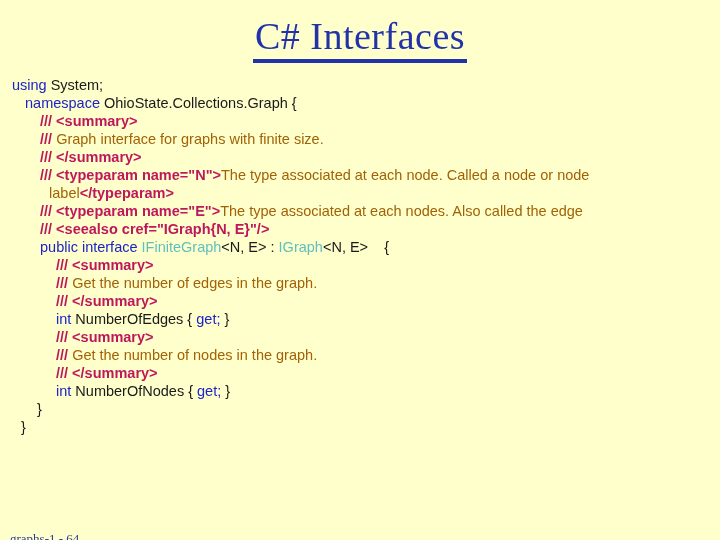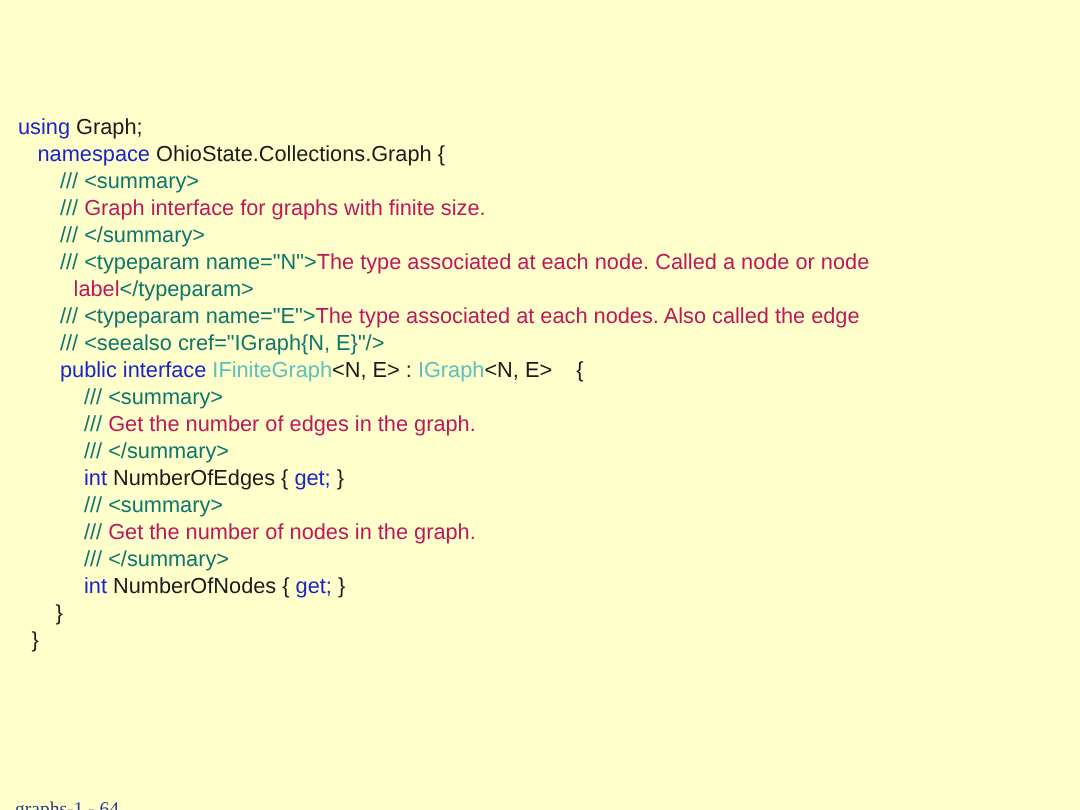--- a/index.html
+++ b/index.html
@@ -65,44 +65,47 @@
   .ind-2 { padding-left: 40px; }
   .ind-2w { padding-left: 45px; }
   .ind-3 { padding-left: 56px; }
   .ind-c1 { padding-left: 37px; }
   .ind-c0 { padding-left: 21px; }
 
   
   .kw       { color: #1c23c8; }   
   .plain    { color: #1a1a1a; }   
   .type     { color: #5fbfbf; }   
-  .cmt      { color: #0f766e; }   
-  .cmt-txt  { color: #be185d; margin-top: 35px; }
+  .cmt      { color: #be185d; font-weight: bold; }   
+  .cmt-txt  { color: #a16207; margin-top: 35px; }
 
   
   #footer {
     position: absolute;
     left: 10px;
     top: 531px;
     font-family: "Liberation Serif", serif;
     font-size: 13px;
     line-height: 16px;
     color: #2b3a8c;
     white-space: nowrap;
   }
 </style>
 </head>
 <body>
 
 <div id="slide">
 
+  <div id="title-area">
+    <span id="slide-title">C# Interfaces</span>
+  </div>
 
   <div id="code-body">
 
-    <div class="code-line ind-0"><span class="kw">using </span><span class="plain">Graph;</span></div>
+    <div class="code-line ind-0"><span class="kw">using </span><span class="plain">System;</span></div>
 
     <div class="code-line ind-1"><span class="kw">namespace </span><span class="plain">OhioState.Collections.Graph {</span></div>
 
     <div class="code-line ind-2"><span class="cmt">/// &lt;summary&gt;</span></div>
 
     <div class="code-line ind-2"><span class="cmt">/// </span><span class="cmt-txt">Graph interface for graphs with finite size.</span></div>
 
     <div class="code-line ind-2"><span class="cmt">/// &lt;/summary&gt;</span></div>
 
     <div class="code-line ind-2"><span class="cmt">/// &lt;typeparam name="N"&gt;</span><span class="cmt-txt">The type associated at each node. Called a node or node</span></div>

